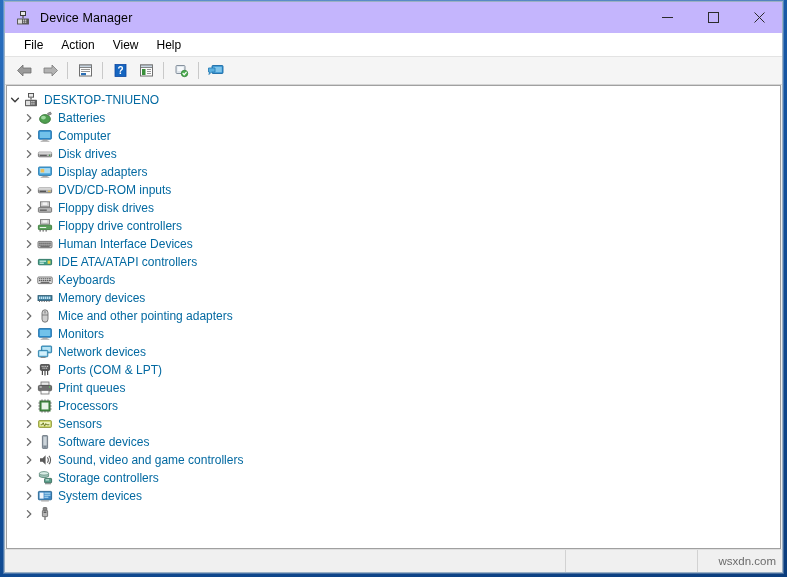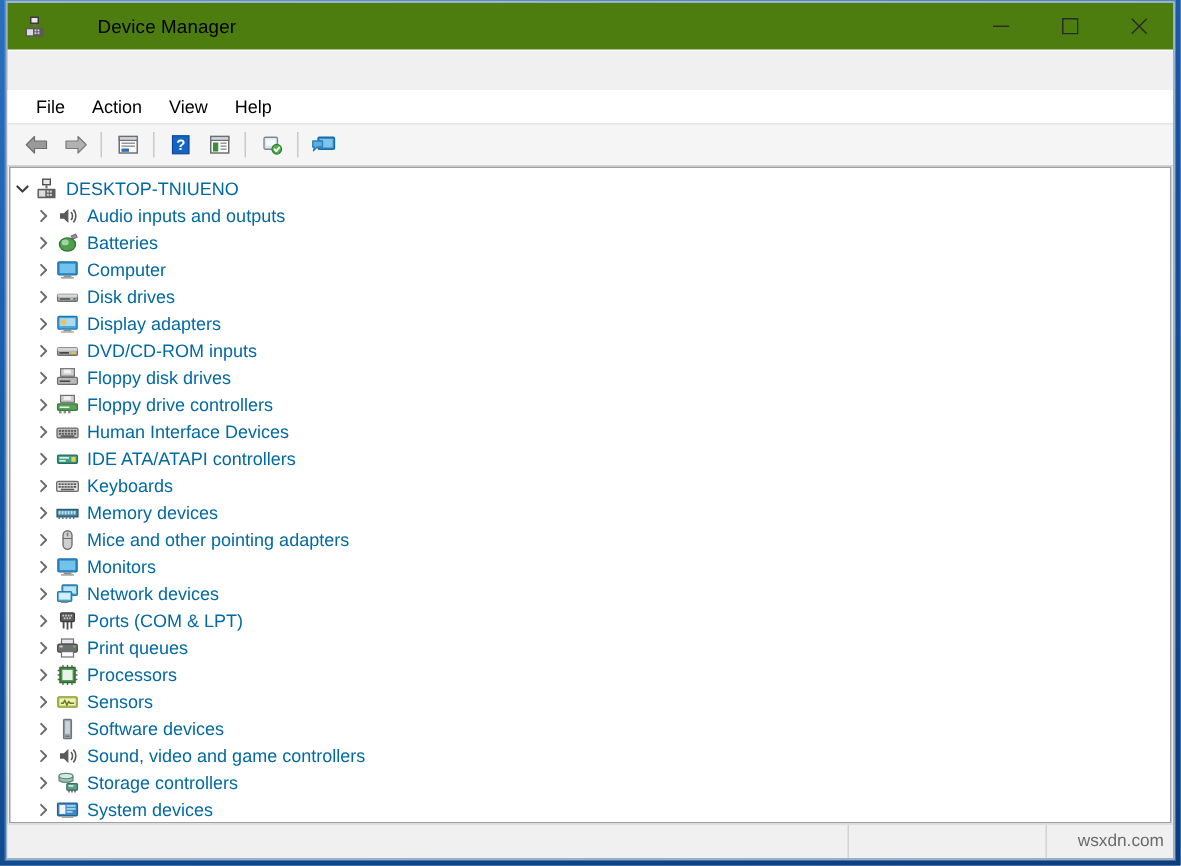--- a/index.html
+++ b/index.html
@@ -10,29 +10,29 @@
   }
   .desktop{position:absolute;inset:0;
     background:linear-gradient(160deg,#2a6fbf 0%,#14539f 45%,#0b3d7d 100%);}
   .window{
     position:absolute;left:4px;top:1px;width:777px;height:570px;
     background:#f0f0f0;border:1px solid #9ab0c4;
     box-shadow:0 0 0 1px rgba(255,255,255,.25);
     display:flex;flex-direction:column;
   }
   
-  .titlebar{height:31px;background:#4d7c0f;display:flex;align-items:center;
-    flex:0 0 auto;position:relative;border-bottom:1px solid #ffffff;gap:25px;}
+  .titlebar{height:31px;background:#c4b5fd;display:flex;align-items:center;
+    flex:0 0 auto;position:relative;border-bottom:1px solid #ffffff;}
   .title-icon{width:18px;height:18px;margin-left:9px;margin-right:8px;position:relative;flex:0 0 auto;}
   .title-text{font-size:12.5px;color:#000;letter-spacing:.1px;}
   .caption-btns{position:absolute;right:0;top:0;height:31px;display:flex;}
   .capbtn{width:46px;height:31px;display:flex;align-items:center;justify-content:center;}
   
   .menubar{height:22px;background:#ffffff;display:flex;align-items:center;
-    padding-left:10px;flex:0 0 auto;margin-top:26px;}
+    padding-left:10px;flex:0 0 auto;}
   .menuitem{font-size:12px;color:#000;padding:2px 9px;cursor:default;}
   
   .toolbar{height:27px;background:#f5f5f5;border-top:1px solid #e3e3e3;
     border-bottom:1px solid #d4d4d4;display:flex;align-items:center;
     padding-left:6px;flex:0 0 auto;}
   .tbtn{width:26px;height:23px;display:flex;align-items:center;justify-content:center;}
   .tsep{width:1px;height:17px;background:#c9c9c9;margin:0 4px;}
   
   .content{flex:1 1 auto;background:#ffffff;border:1px solid #a0a0a0;
     margin:0 1px;overflow:hidden;position:relative;}
@@ -186,34 +186,20 @@
 
       <div id="tree-children">
           <div class="row">
             <div class="indent"></div>
             <div class="twisty">
               <svg width="10" height="10" viewBox="0 0 10 10">
                 <path d="M3.4 1.6 L6.8 5 L3.4 8.4" stroke="#6b6b6b" stroke-width="1.3" fill="none" stroke-linecap="round" stroke-linejoin="round"></path>
               </svg>
             </div>
             <div class="ico"><svg width="16" height="16" viewBox="0 0 16 16">
-                <path d="M3 6.2 L5.6 6.2 L8.6 3.3 L8.6 12.7 L5.6 9.8 L3 9.8 Z" fill="#5a5a5a"></path>
-                <path d="M10.3 5.4 C11.7 6.6 11.7 9.4 10.3 10.6" stroke="#5a5a5a" stroke-width="1.1" fill="none"></path>
-                <path d="M11.9 3.8 C14.1 5.8 14.1 10.2 11.9 12.2" stroke="#5a5a5a" stroke-width="1.1" fill="none"></path>
-              </svg></div>
-            <div class="lbl">Audio inputs and outputs</div>
-          </div>
-          <div class="row">
-            <div class="indent"></div>
-            <div class="twisty">
-              <svg width="10" height="10" viewBox="0 0 10 10">
-                <path d="M3.4 1.6 L6.8 5 L3.4 8.4" stroke="#6b6b6b" stroke-width="1.3" fill="none" stroke-linecap="round" stroke-linejoin="round"></path>
-              </svg>
-            </div>
-            <div class="ico"><svg width="16" height="16" viewBox="0 0 16 16">
                 <ellipse cx="8" cy="9" rx="5.4" ry="4.4" fill="#4f9f4f" stroke="#2f6f2f" stroke-width="0.8"></ellipse>
                 <ellipse cx="6.4" cy="7.6" rx="2.4" ry="1.9" fill="#9fd79f"></ellipse>
                 <path d="M10.5 3.4 L13.4 2.1 L14.4 4.1 L11.5 5.4 Z" fill="#9a9a9a" stroke="#6a6a6a" stroke-width="0.7"></path>
               </svg></div>
             <div class="lbl">Batteries</div>
           </div>
           <div class="row">
             <div class="indent"></div>
             <div class="twisty">
               <svg width="10" height="10" viewBox="0 0 10 10">

